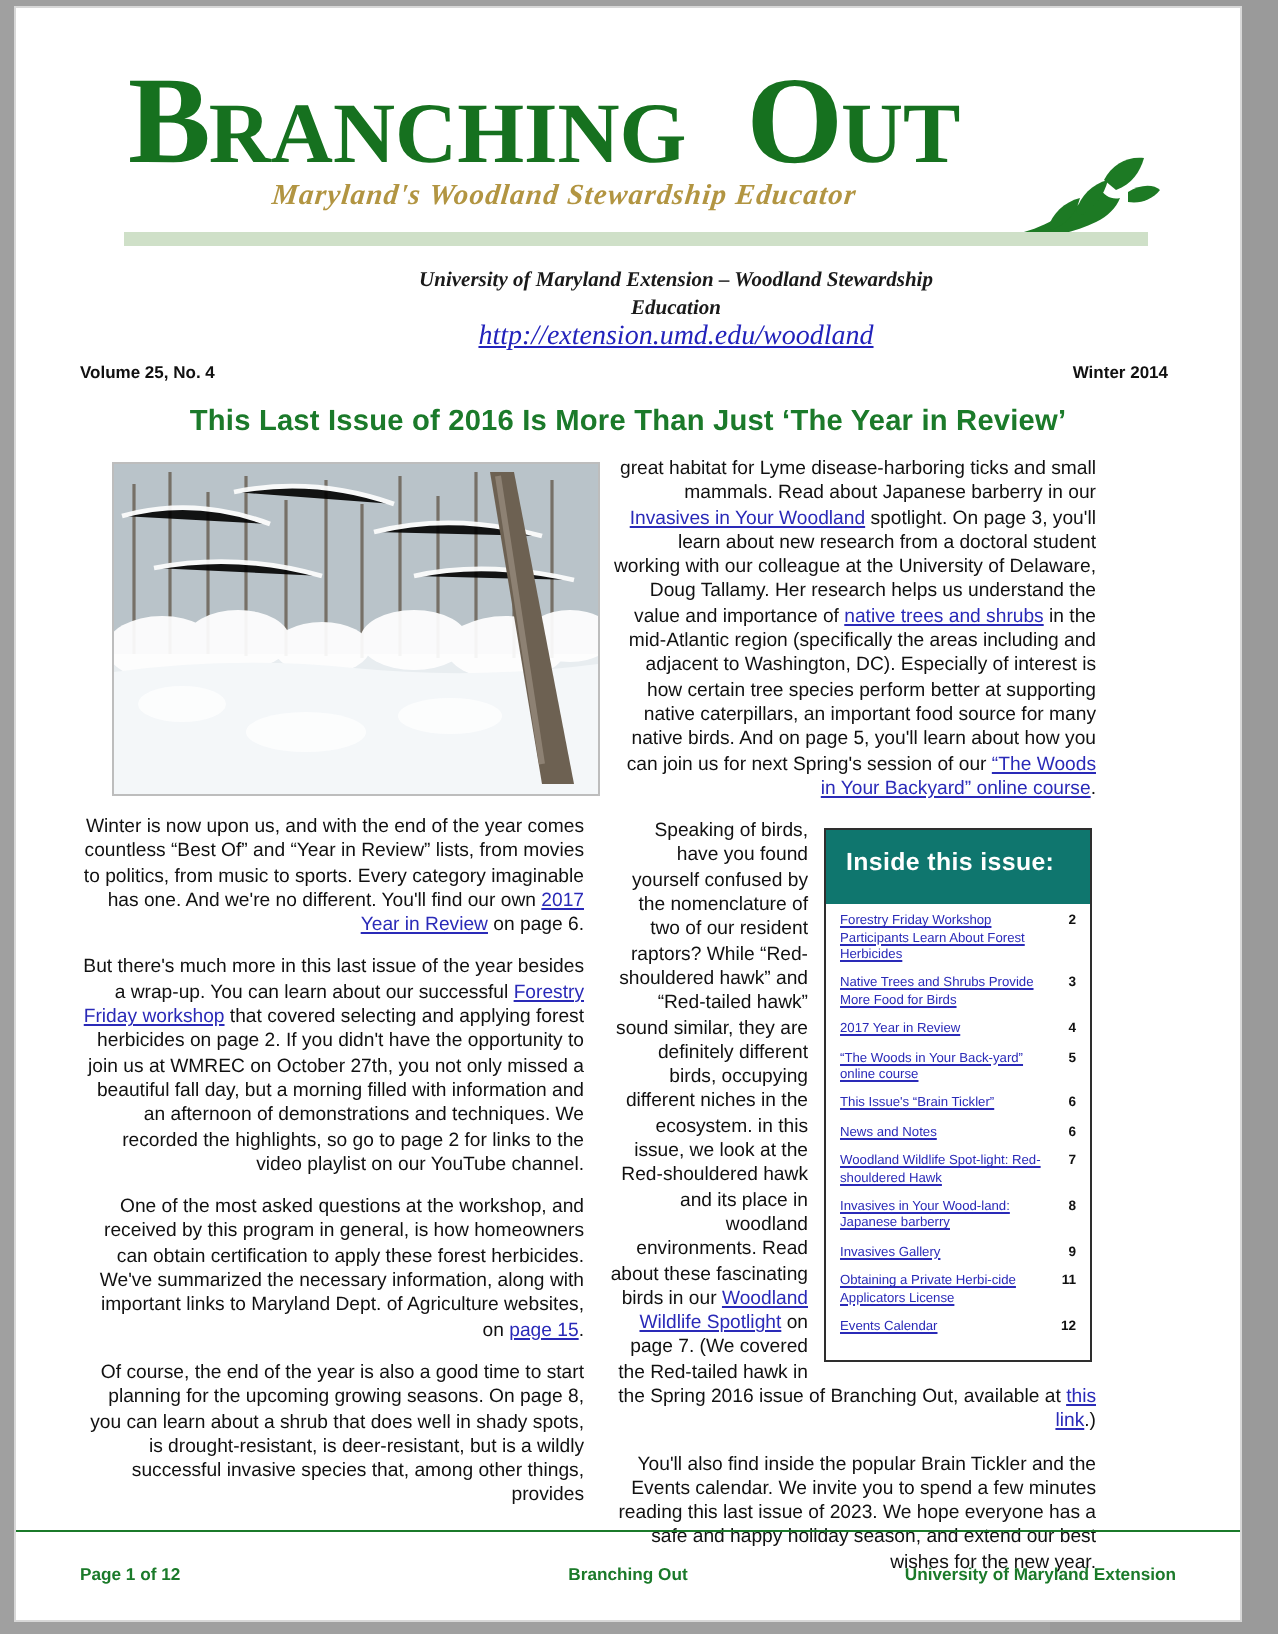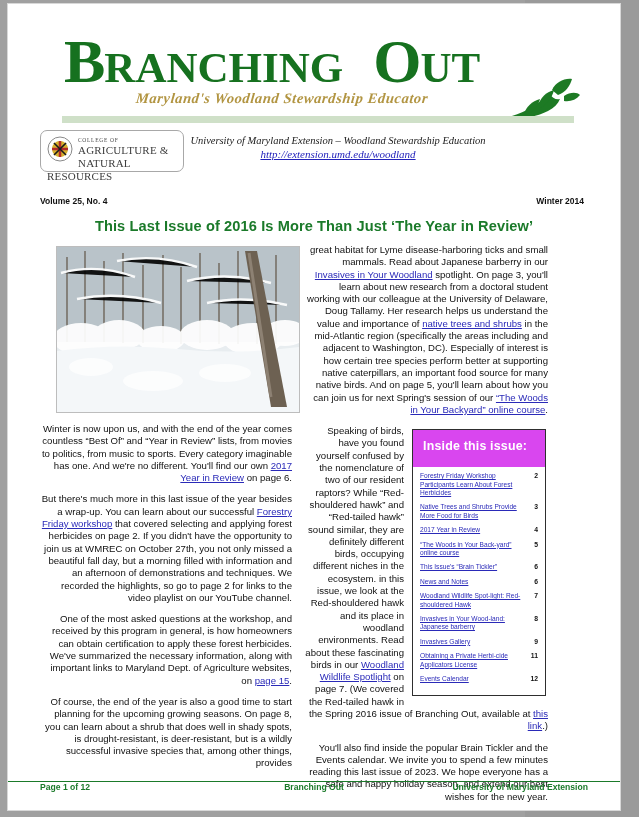--- a/index.html
+++ b/index.html
@@ -129,29 +129,29 @@
   }
   .center-id {
     position: absolute;
     left: 180px; top: 6px;
     width: 300px;
     text-align: center;
   }
   .center-id .line1 {
     font-family: "Liberation Serif", serif;
     font-style: italic;
-    font-weight: normal;
+    font-weight: bold;
     font-size: 10.5px;
     color: #1a1a1a;
     line-height: 14px;
   }
   .center-id .line2 {
     font-family: "Liberation Serif", serif;
     font-style: italic;
-    font-size: 11px;
+    font-size: 14px;
     color: #2222bb;
     text-decoration: underline;
     line-height: 13px;
   }
   .logo-right {
     left: 512px; top: 0px;
     width: 62px; height: 46px;
     padding: 3px 2px 0 2px;
     text-align: center;
   }
@@ -181,21 +181,21 @@
     font-family: "Liberation Serif", serif;
     font-size: 7.4px;
     color: #333;
     line-height: 9px;
     letter-spacing: 0.3px;
   }
   
   .volrow {
     position: relative;
     height: 16px;
-    margin-top: 16px;
+    margin-top: 1px;
   }
   .volume {
     position: absolute;
     left: 32px; top: 0;
     font-size: 8.5px;
     color: #111;
     font-weight: bold;
   }
   .season {
     position: absolute;
@@ -254,21 +254,21 @@
     width: 136px;
     margin: 4px 0 4px 8px;
   }
   .toc-box {
     border: 1px solid #2e2e2e;
     background: #fff;
     width: 134px;
     box-sizing: border-box;
   }
   .toc-head {
-    background: #d946ef;
+    background: #0f766e;
     color: #ffffff;
     font-size: 12.4px;
     font-weight: bold;
     padding: 9px 6px 14px 10px;
     letter-spacing: 0.2px;
   }
   .toc-list {
     padding: 5px 7px 6px 7px;
   }
   .toc-item {
@@ -292,21 +292,21 @@
     color: #111;
     text-decoration: none;
   }
   
   .footer {
     position: absolute;
     left: 0;
     bottom: 14px;
     width: 612px;
     border-top: 1px solid #1b7a2a;
-    padding-top: 0;
+    padding-top: 16px;
   }
   .footer-inner {
     position: relative;
     height: 14px;
     margin: 0 32px 0 32px;
   }
   .f-left { position: absolute; left: 0; top: 0; }
   .f-center { position: absolute; left: 0; right: 0; top: 0; text-align: center; }
   .f-right { position: absolute; right: 0; top: 0; }
   .footer span {
@@ -333,31 +333,20 @@
         <path d="M44 14 C48 6 56 2 64 3 C62 10 58 16 50 19 Z"></path>
         <path d="M30 30 C32 22 38 16 46 14 C44 22 39 28 32 32 Z"></path>
         <path d="M16 38 C18 31 24 25 32 23 C30 31 25 36 18 39 Z"></path>
         <path d="M56 20 C62 16 69 16 72 19 C68 24 62 26 56 25 Z"></path>
       </g>
     </svg>
     <div class="mh-bar"></div>
   </div>
 
   <div class="idstrip">
-    <div class="logo-box logo-left">
-      <svg class="seal" viewBox="0 0 26 26">
-        <circle cx="13" cy="13" r="12" fill="#ffffff" stroke="#8a8a8a" stroke-width="1"></circle>
-        <circle cx="13" cy="13" r="8" fill="#d6b02c"></circle>
-        <path d="M5 13 h16 M13 5 v16" stroke="#b02a2a" stroke-width="2.5"></path>
-        <path d="M7 7 l12 12 M19 7 l-12 12" stroke="#1a1a1a" stroke-width="1.6"></path>
-      </svg>
-      <div class="l1">COLLEGE OF</div>
-      <div class="l2">AGRICULTURE &amp;</div>
-      <div class="l2">NATURAL RESOURCES</div>
-    </div>
 
     <div class="center-id">
       <div class="line1">University of Maryland Extension – Woodland Stewardship Education</div>
       <div class="line2">http://extension.umd.edu/woodland</div>
     </div>
 
   </div>
 
   <div class="volrow">
     <span class="volume">Volume 25, No. 4</span>

